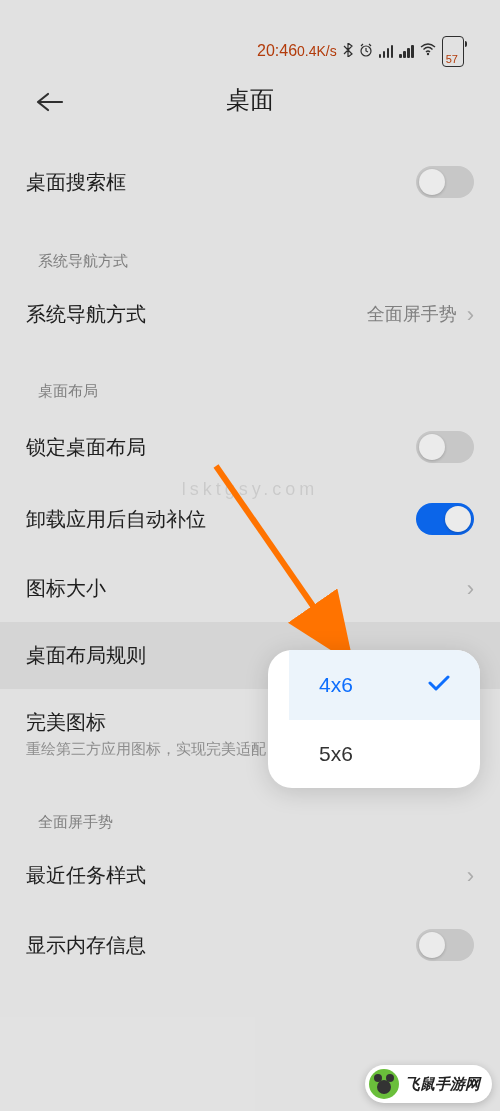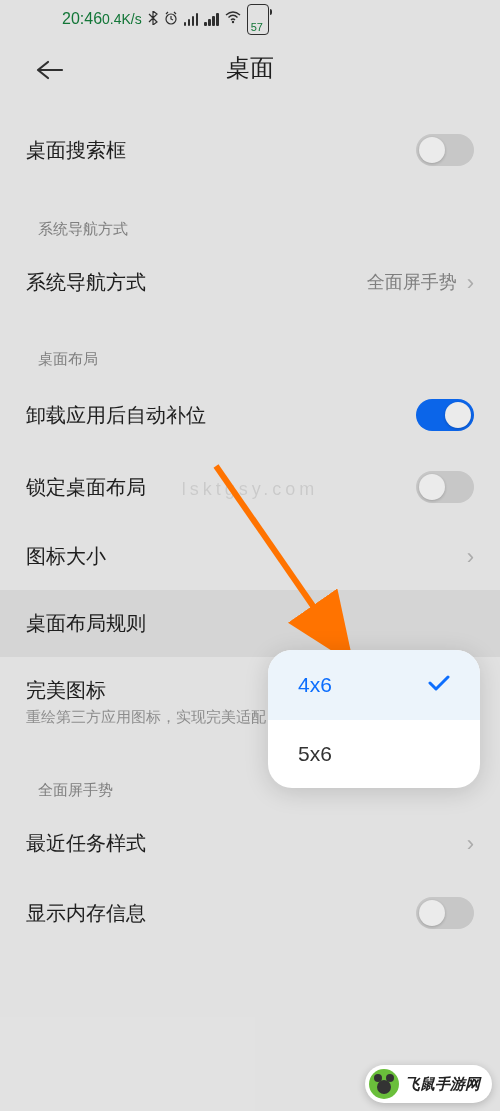--- a/index.html
+++ b/index.html
@@ -19,24 +19,25 @@
       position: absolute;
       inset: 0;
       background: rgba(0,0,0,0.08);
       z-index: 5;
       pointer-events: none;
     }
     .status-bar {
       height: 38px;
       display: flex;
       align-items: center;
-      justify-content: flex-start;
+      justify-content: flex-end;
       padding: 0 36px 0 62px;
       font-size: 16px;
-      color: #15803d;
+      color: #c2410c;
+      margin-top: 32px;
     }
     .status-left {
       font-weight: 500;
     }
     .status-right {
       display: flex;
       align-items: center;
       gap: 6px;
       font-size: 14px;
     }
@@ -132,20 +133,21 @@
     .popup {
       position: absolute;
       right: 20px;
       top: 650px;
       width: 212px;
       background: #fff;
       border-radius: 24px;
       box-shadow: 0 4px 24px rgba(0,0,0,0.15);
       z-index: 100;
       overflow: hidden;
+      padding-left: 21px;
     }
     .popup-option {
       display: flex;
       align-items: center;
       justify-content: space-between;
       padding: 22px 30px;
       font-size: 21px;
       font-weight: 400;
     }
     .popup-option.selected {
@@ -334,33 +336,33 @@
     <div class="row-right">
       <span class="row-value">全面屏手势</span>
       <span class="chevron">›</span>
     </div>
   </div>
 
   <div class="section-header">桌面布局</div>
 
   <div class="row">
     <div class="row-left">
+        <div class="row-label">锁定桌面布局</div>
+      </div>
+    <div class="row-right">
+        <div class="toggle"></div>
+      </div>
+  </div>
+
+  <div class="row">
+    <div class="row-left">
         <div class="row-label">卸载应用后自动补位</div>
       </div>
     <div class="row-right">
         <div class="toggle on"></div>
-      </div>
-  </div>
-
-  <div class="row">
-    <div class="row-left">
-        <div class="row-label">锁定桌面布局</div>
-      </div>
-    <div class="row-right">
-        <div class="toggle"></div>
       </div>
   </div>
 
   <div class="row">
     <div class="row-left">
         <div class="row-label">图标大小</div>
       </div>
     <div class="row-right">
         <span class="chevron">›</span>
       </div>

